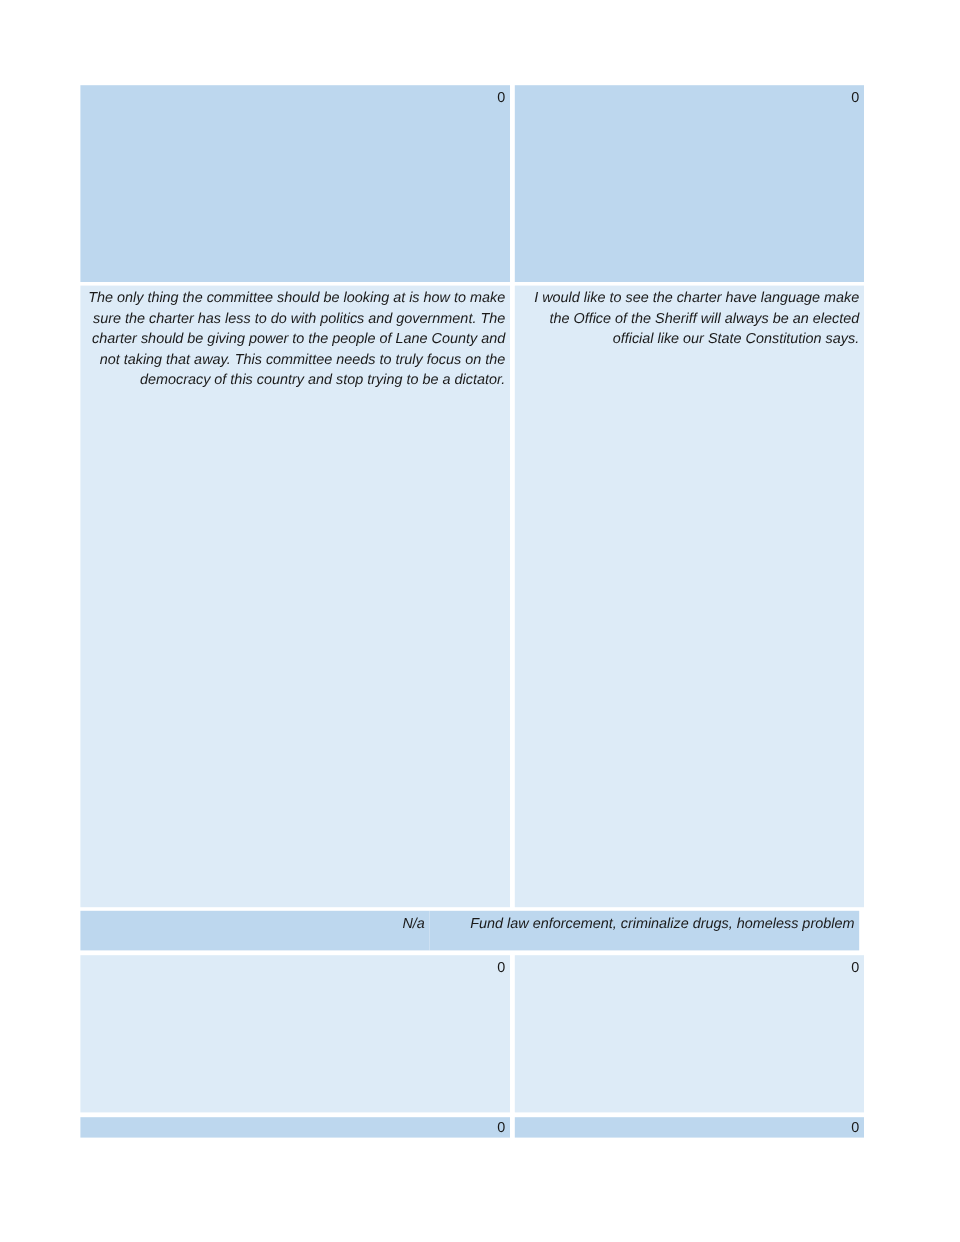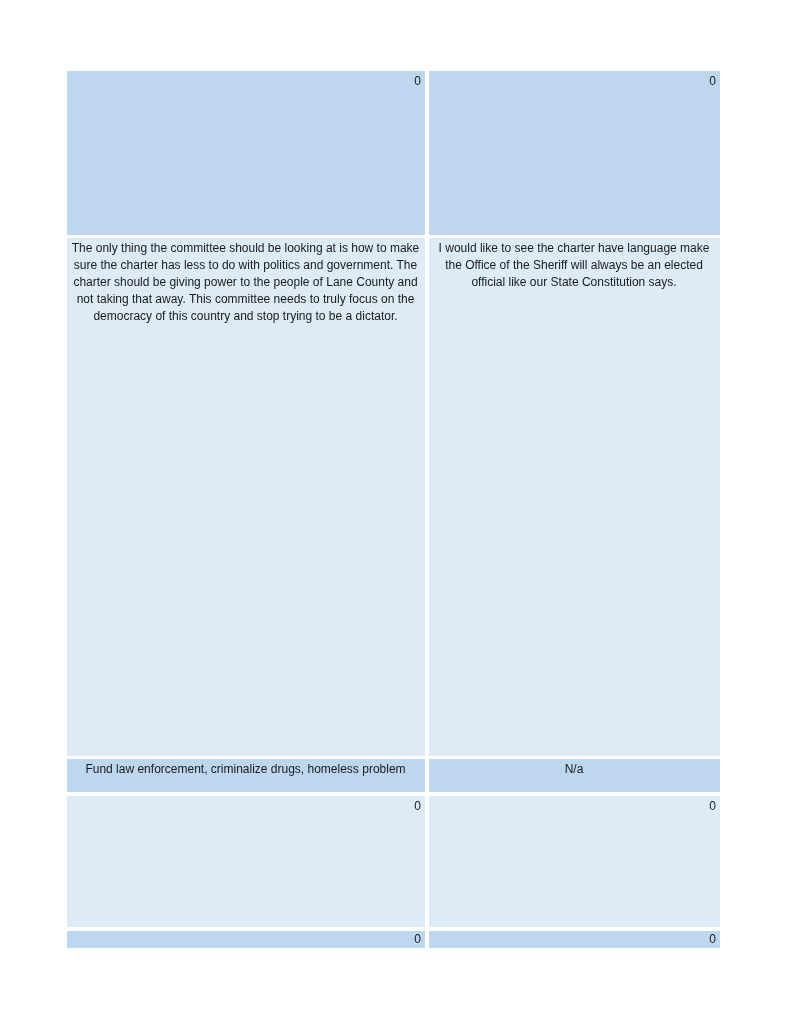--- a/index.html
+++ b/index.html
@@ -39,22 +39,23 @@
   .row-counts-top{height:164px;margin-bottom:3px;}
   .row-comments{height:518px;margin-bottom:3px;}
   .row-short-answers{height:33px;margin-bottom:4px;}
   .row-counts-mid{height:131px;margin-bottom:4px;}
   .row-counts-bottom{height:17px;}
   .cell-count{
     text-align:right;
     padding:2px 4px 0 3px;
   }
   .cell-text{
-    text-align:center;
+    text-align:right;
     padding:2px 4px 2px 3px;
+    font-style:italic;
   }
   .row-counts-bottom .cell-count{
     padding-top:0;
     line-height:17px;
   }
 </style>
 </head>
 <body style="background: rgb(255, 255, 255);">
 
 <div class="table-wrap">
@@ -63,22 +64,22 @@
     <div class="cell col-left fill-dark cell-count">0</div>
     <div class="cell col-right fill-dark cell-count">0</div>
   </div>
 
   <div class="t-row row-comments">
     <div class="cell col-left fill-light cell-text">The only thing the committee should be looking at is how to make sure the charter has less to do with politics and government. The charter should be giving power to the people of Lane County and not taking that away. This committee needs to truly focus on the democracy of this country and stop trying to be a dictator.</div>
     <div class="cell col-right fill-light cell-text">I would like to see the charter have language make the Office of the Sheriff will always be an elected official like our State Constitution says.</div>
   </div>
 
   <div class="t-row row-short-answers">
+    <div class="cell col-right fill-dark cell-text">N/a</div>
     <div class="cell col-left fill-dark cell-text">Fund law enforcement, criminalize drugs, homeless problem</div>
-    <div class="cell col-right fill-dark cell-text">N/a</div>
   </div>
 
   <div class="t-row row-counts-mid">
     <div class="cell col-left fill-light cell-count">0</div>
     <div class="cell col-right fill-light cell-count">0</div>
   </div>
 
   <div class="t-row row-counts-bottom">
     <div class="cell col-left fill-dark cell-count">0</div>
     <div class="cell col-right fill-dark cell-count">0</div>

